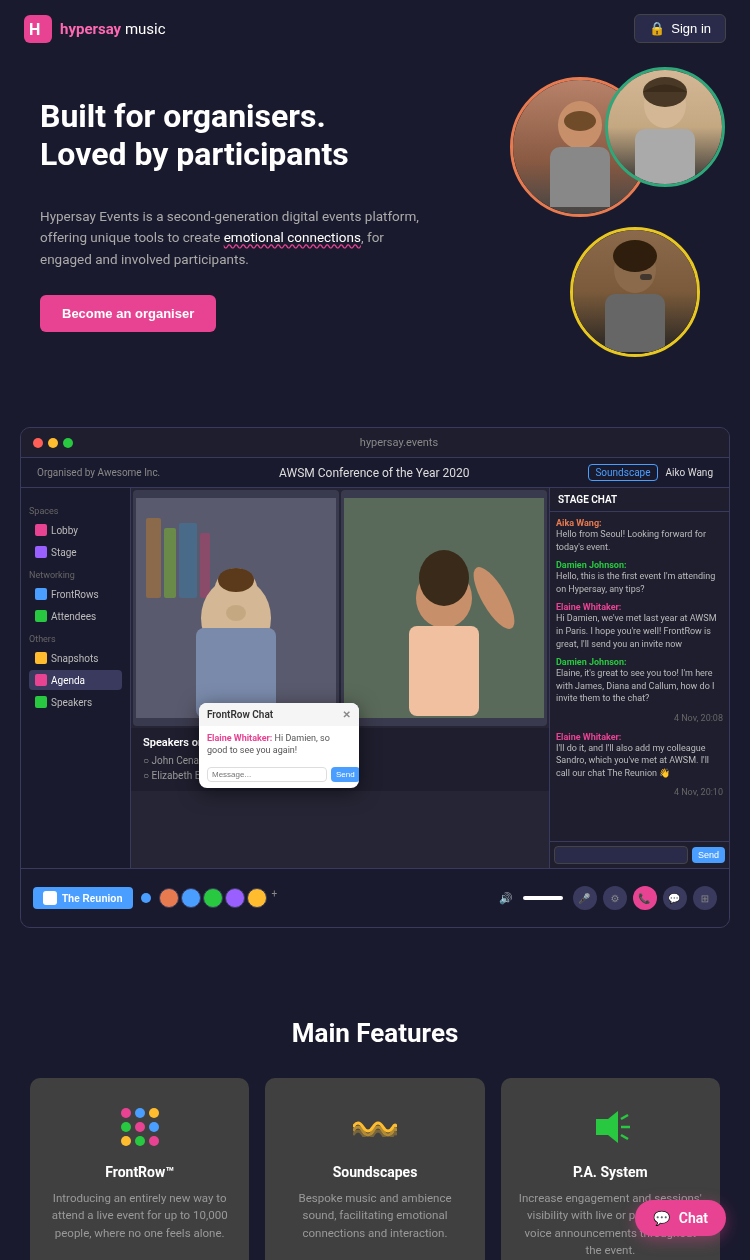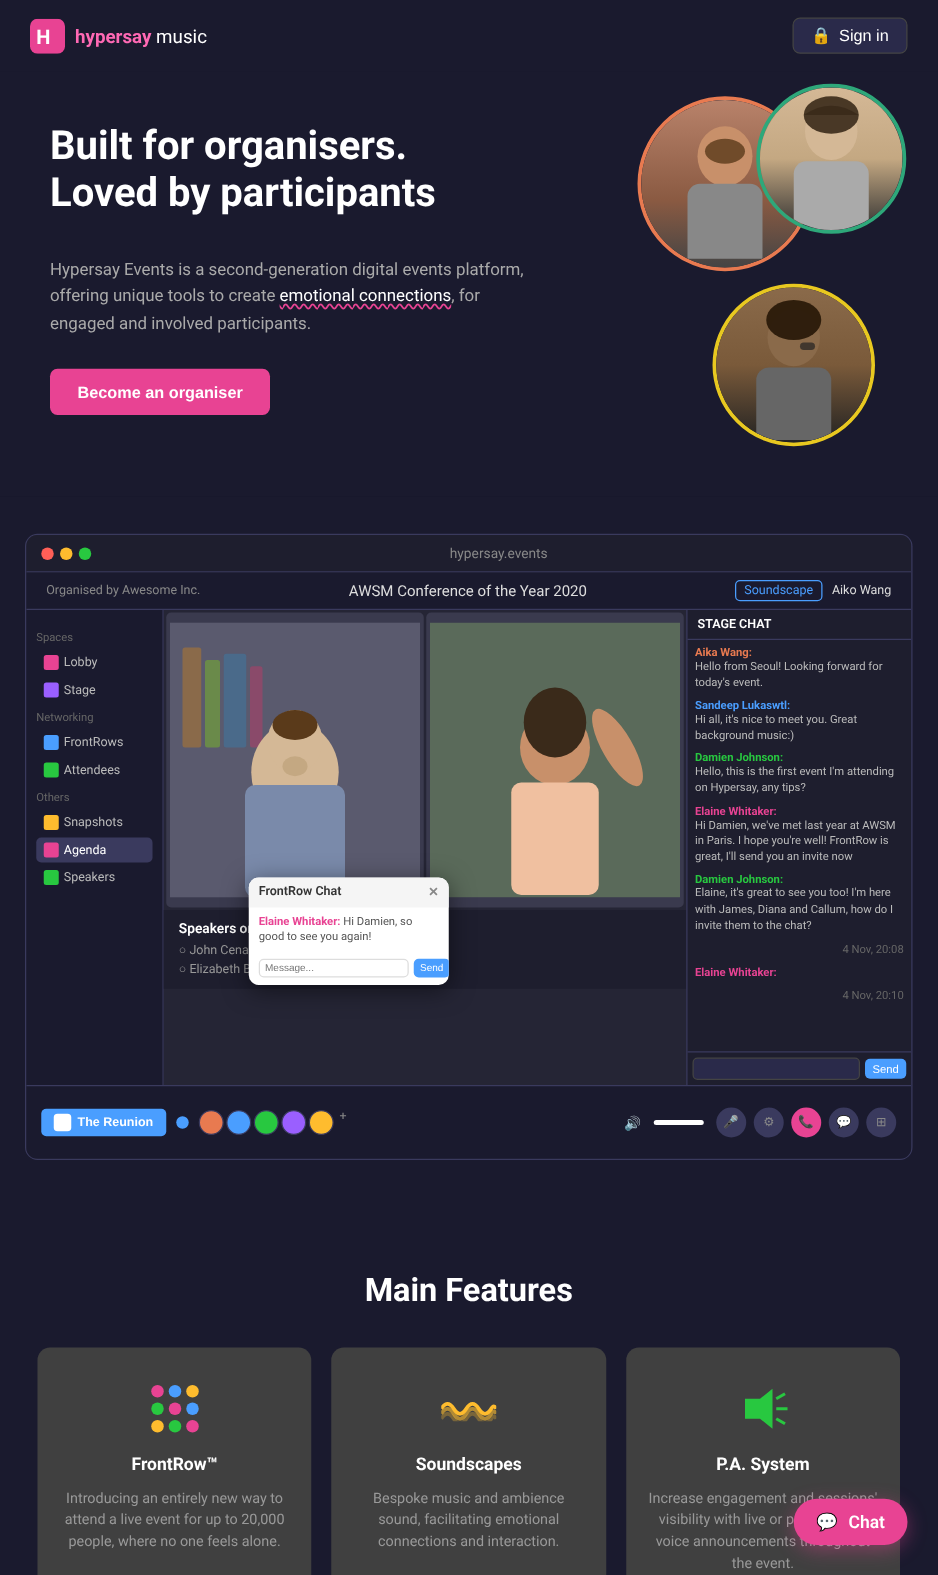--- a/index.html
+++ b/index.html
@@ -701,40 +701,37 @@
       </div>
 
       <div class="chat-sidebar">
         <div class="chat-header">STAGE CHAT</div>
         <div class="chat-messages">
           <div class="chat-msg">
             <div class="chat-msg-name orange">Aika Wang:</div>
             <div class="chat-msg-text">Hello from Seoul! Looking forward for today's event.</div>
           </div>
           <div class="chat-msg">
-            <div class="chat-msg-name blue">Sandeep Lukaswtl:</div>
-            <div class="chat-msg-text">Hi all, it's nice to meet you. Great background music:)</div>
-          </div>
-          <div class="chat-msg">
             <div class="chat-msg-name green">Damien Johnson:</div>
             <div class="chat-msg-text">Hello, this is the first event I'm attending on Hypersay, any tips?</div>
           </div>
           <div class="chat-msg">
             <div class="chat-msg-name" style="color:#e84393;">Elaine Whitaker:</div>
             <div class="chat-msg-text">Hi Damien, we've met last year at AWSM in Paris. I hope you're well! FrontRow is great, I'll send you an invite now</div>
           </div>
           <div class="chat-msg">
             <div class="chat-msg-name green">Damien Johnson:</div>
             <div class="chat-msg-text">Elaine, it's great to see you too! I'm here with James, Diana and Callum, how do I invite them to the chat?</div>
           </div>
           <div class="chat-msg">
             <div class="chat-msg-text" style="color:#666;text-align:right;">4 Nov, 20:08</div>
           </div>
           <div class="chat-msg">
             <div class="chat-msg-name" style="color:#e84393;">Elaine Whitaker:</div>
+            <div class="chat-msg-text">I'll do it, and I'll also add my colleague Sandro, which you've met at AWSM. I'll call our chat The Reunion 👋</div>
           </div>
           <div class="chat-msg">
             <div class="chat-msg-text" style="color:#666;text-align:right;">4 Nov, 20:10</div>
           </div>
         </div>
         <div class="chat-input-area">
           <input class="chat-input" type="text" placeholder="" style="">
           <button class="chat-send-btn">Send</button>
         </div>
       </div>
@@ -779,21 +776,21 @@
           <circle cx="36" cy="8" r="5" fill="#febc2e"></circle>
           <circle cx="8" cy="22" r="5" fill="#28c840"></circle>
           <circle cx="22" cy="22" r="5" fill="#e84393"></circle>
           <circle cx="36" cy="22" r="5" fill="#4a9eff"></circle>
           <circle cx="8" cy="36" r="5" fill="#febc2e"></circle>
           <circle cx="22" cy="36" r="5" fill="#28c840"></circle>
           <circle cx="36" cy="36" r="5" fill="#e84393"></circle>
         </svg>
       </div>
       <h3>FrontRow™</h3>
-      <p>Introducing an entirely new way to attend a live event for up to 20,000 people, where no one feels alone.</p>
+      <p>Introducing an entirely new way to attend a live event for up to 10,000 people, where no one feels alone.</p>
     </div>
 
     <div class="feature-card">
       <div class="feature-icon">
         <svg width="44" height="20" viewBox="0 0 44 20" xmlns="http://www.w3.org/2000/svg">
           <path d="M0 10 Q5 2 10 10 Q15 18 20 10 Q25 2 30 10 Q35 18 40 10 Q42 6 44 10" stroke="#febc2e" stroke-width="3" fill="none"></path>
           <path d="M0 14 Q5 6 10 14 Q15 22 20 14 Q25 6 30 14 Q35 22 40 14 Q42 10 44 14" stroke="#febc2e" stroke-width="3" fill="none" opacity="0.6"></path>
           <path d="M0 18 Q5 10 10 18 Q15 26 20 18 Q25 10 30 18 Q35 26 40 18 Q42 14 44 18" stroke="#febc2e" stroke-width="3" fill="none" opacity="0.3"></path>
         </svg>
       </div>

